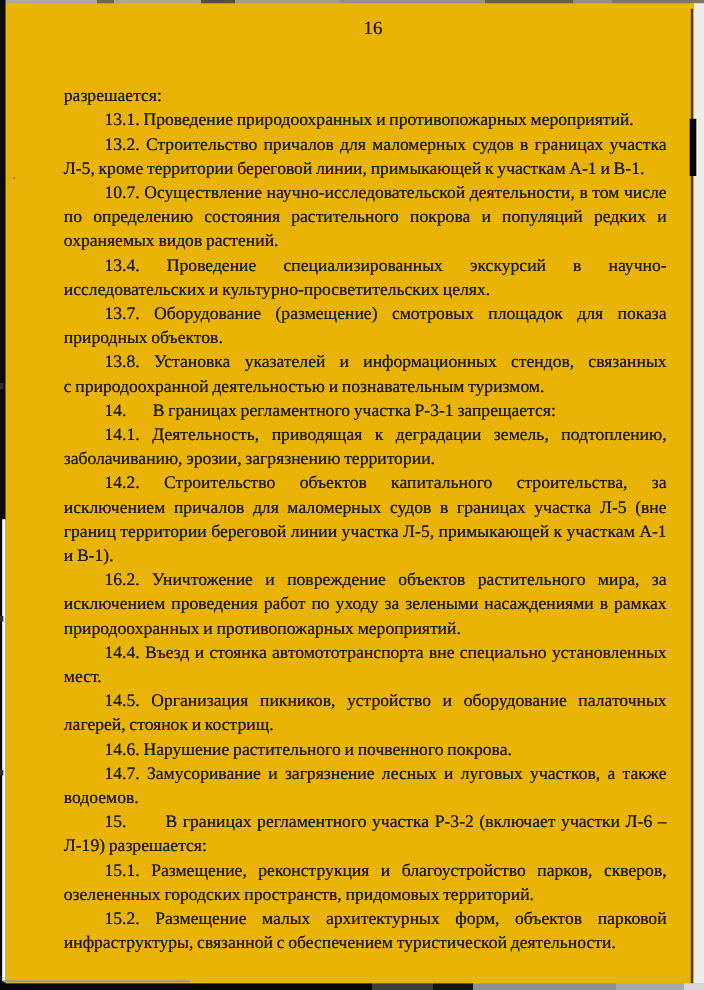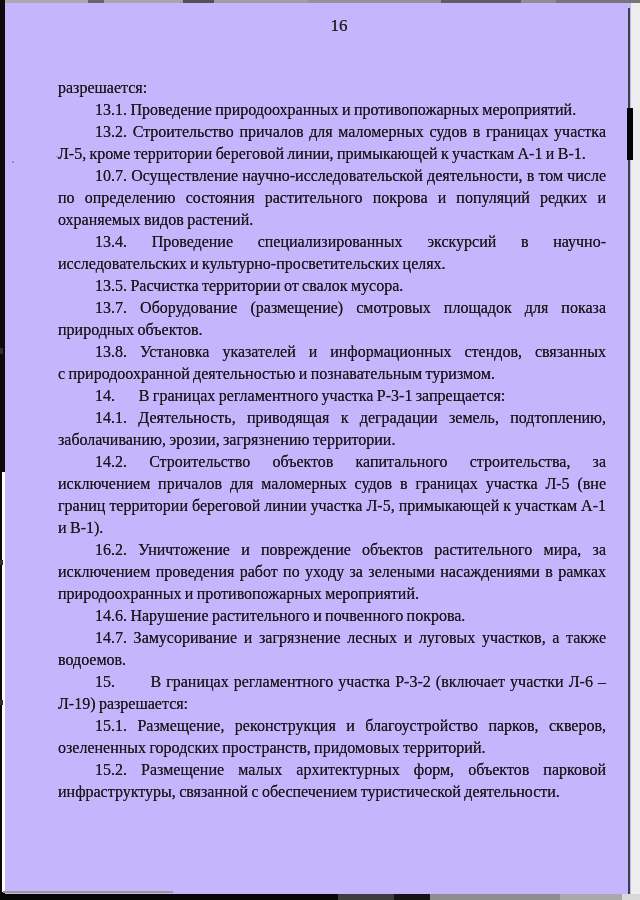--- a/index.html
+++ b/index.html
@@ -5,21 +5,21 @@
   html, body { margin: 0; padding: 0; }
   body {
     width: 640px; height: 900px;
     background: #ffffff;
     position: relative;
     overflow: hidden;
     font-family: "Liberation Serif", "DejaVu Serif", serif;
   }
   .page {
     position: absolute; inset: 0;
-    background: #c4b5fd;
+    background: #eab308;
     padding-left: 29px;
   }
   .page-number {
     position: absolute;
     top: 16px; left: 314px; width: 50px;
     text-align: center;
     font-size: 17px;
     color: #1b1b1b;
     text-shadow: 0 0 0.4px rgba(20,20,20,0.75);
   }
@@ -116,27 +116,28 @@
   <div class="tick tick-3"></div>
 
   <div class="page-number">16</div>
 
   <div class="text-block">
     <p class="continuation">разрешается:</p>
     <p>13.1. Проведение природоохранных и противопожарных мероприятий.</p>
     <p>13.2. Строительство причалов для маломерных судов в границах участка Л-5, кроме территории береговой линии, примыкающей к участкам А-1 и В-1.</p>
     <p>10.7. Осуществление научно-исследовательской деятельности, в том числе по определению состояния растительного покрова и популяций редких и охраняемых видов растений.</p>
     <p>13.4. Проведение специализированных экскурсий в научно-исследовательских и культурно-просветительских целях.</p>
-    <p>13.5. Расчистка территории от свалок мусора.</p>
     <p>13.7. Оборудование (размещение) смотровых площадок для показа природных объектов.</p>
     <p>13.8. Установка указателей и информационных стендов, связанных с&nbsp;природоохранной деятельностью и познавательным туризмом.</p>
     <p>14.&nbsp;&nbsp;&nbsp;&nbsp;&nbsp;&nbsp; В границах регламентного участка Р-3-1 запрещается:</p>
     <p>14.1. Деятельность, приводящая к деградации земель, подтоплению, заболачиванию, эрозии, загрязнению территории.</p>
     <p>14.2. Строительство объектов капитального строительства, за исключением причалов для маломерных судов в границах участка Л-5 (вне границ территории береговой линии участка Л-5, примыкающей к участкам А-1 и В-1).</p>
     <p>16.2. Уничтожение и повреждение объектов растительного мира, за исключением проведения работ по уходу за зелеными насаждениями в рамках природоохранных и противопожарных мероприятий.</p>
+    <p>14.4. Въезд и стоянка автомототранспорта вне специально установленных мест.</p>
+    <p>14.5. Организация пикников, устройство и оборудование палаточных лагерей, стоянок и кострищ.</p>
     <p>14.6. Нарушение растительного и почвенного покрова.</p>
     <p>14.7. Замусоривание и загрязнение лесных и луговых участков, а также водоемов.</p>
     <p>15.&nbsp;&nbsp;&nbsp;&nbsp;&nbsp;&nbsp; В границах регламентного участка Р-3-2 (включает участки Л-6 – Л-19) разрешается:</p>
     <p>15.1. Размещение, реконструкция и благоустройство парков, скверов, озелененных городских пространств, придомовых территорий.</p>
     <p>15.2. Размещение малых архитектурных форм, объектов парковой инфраструктуры, связанной с обеспечением туристической деятельности.</p>
   </div>
 
 </div>
 
 </body></html>

